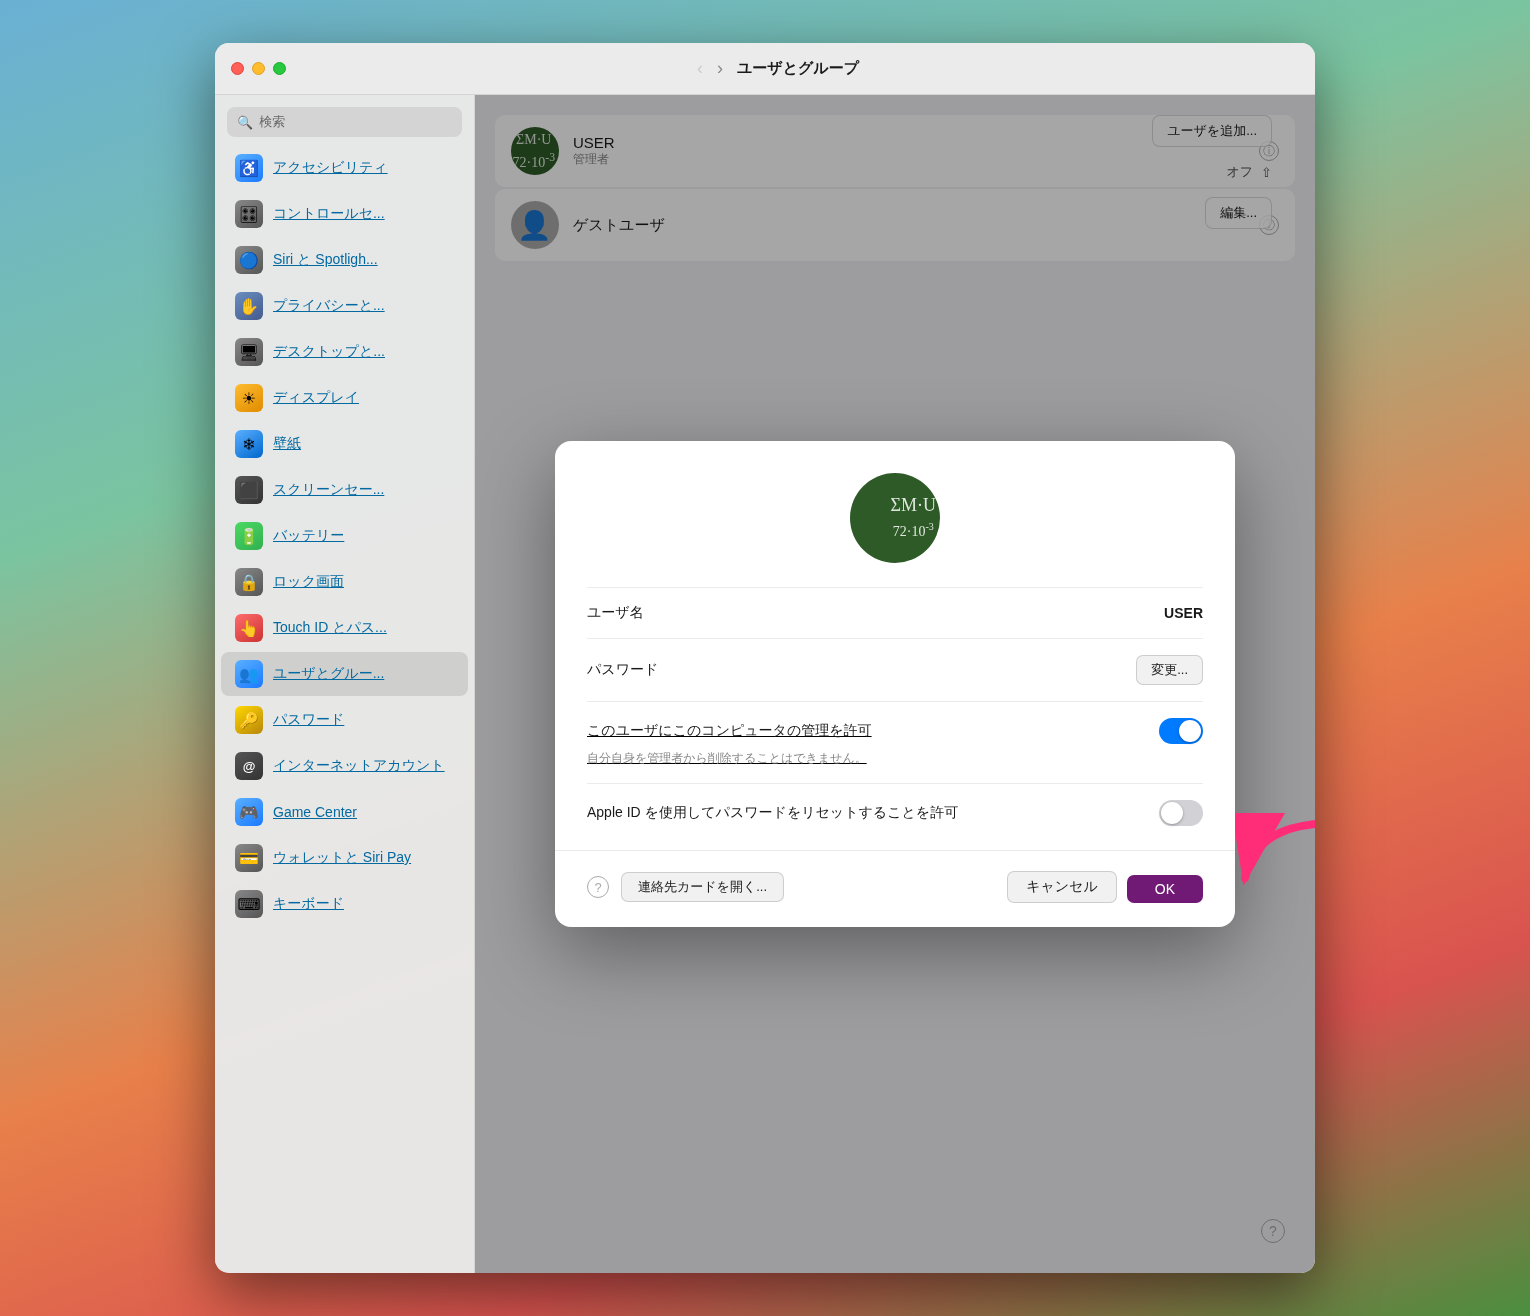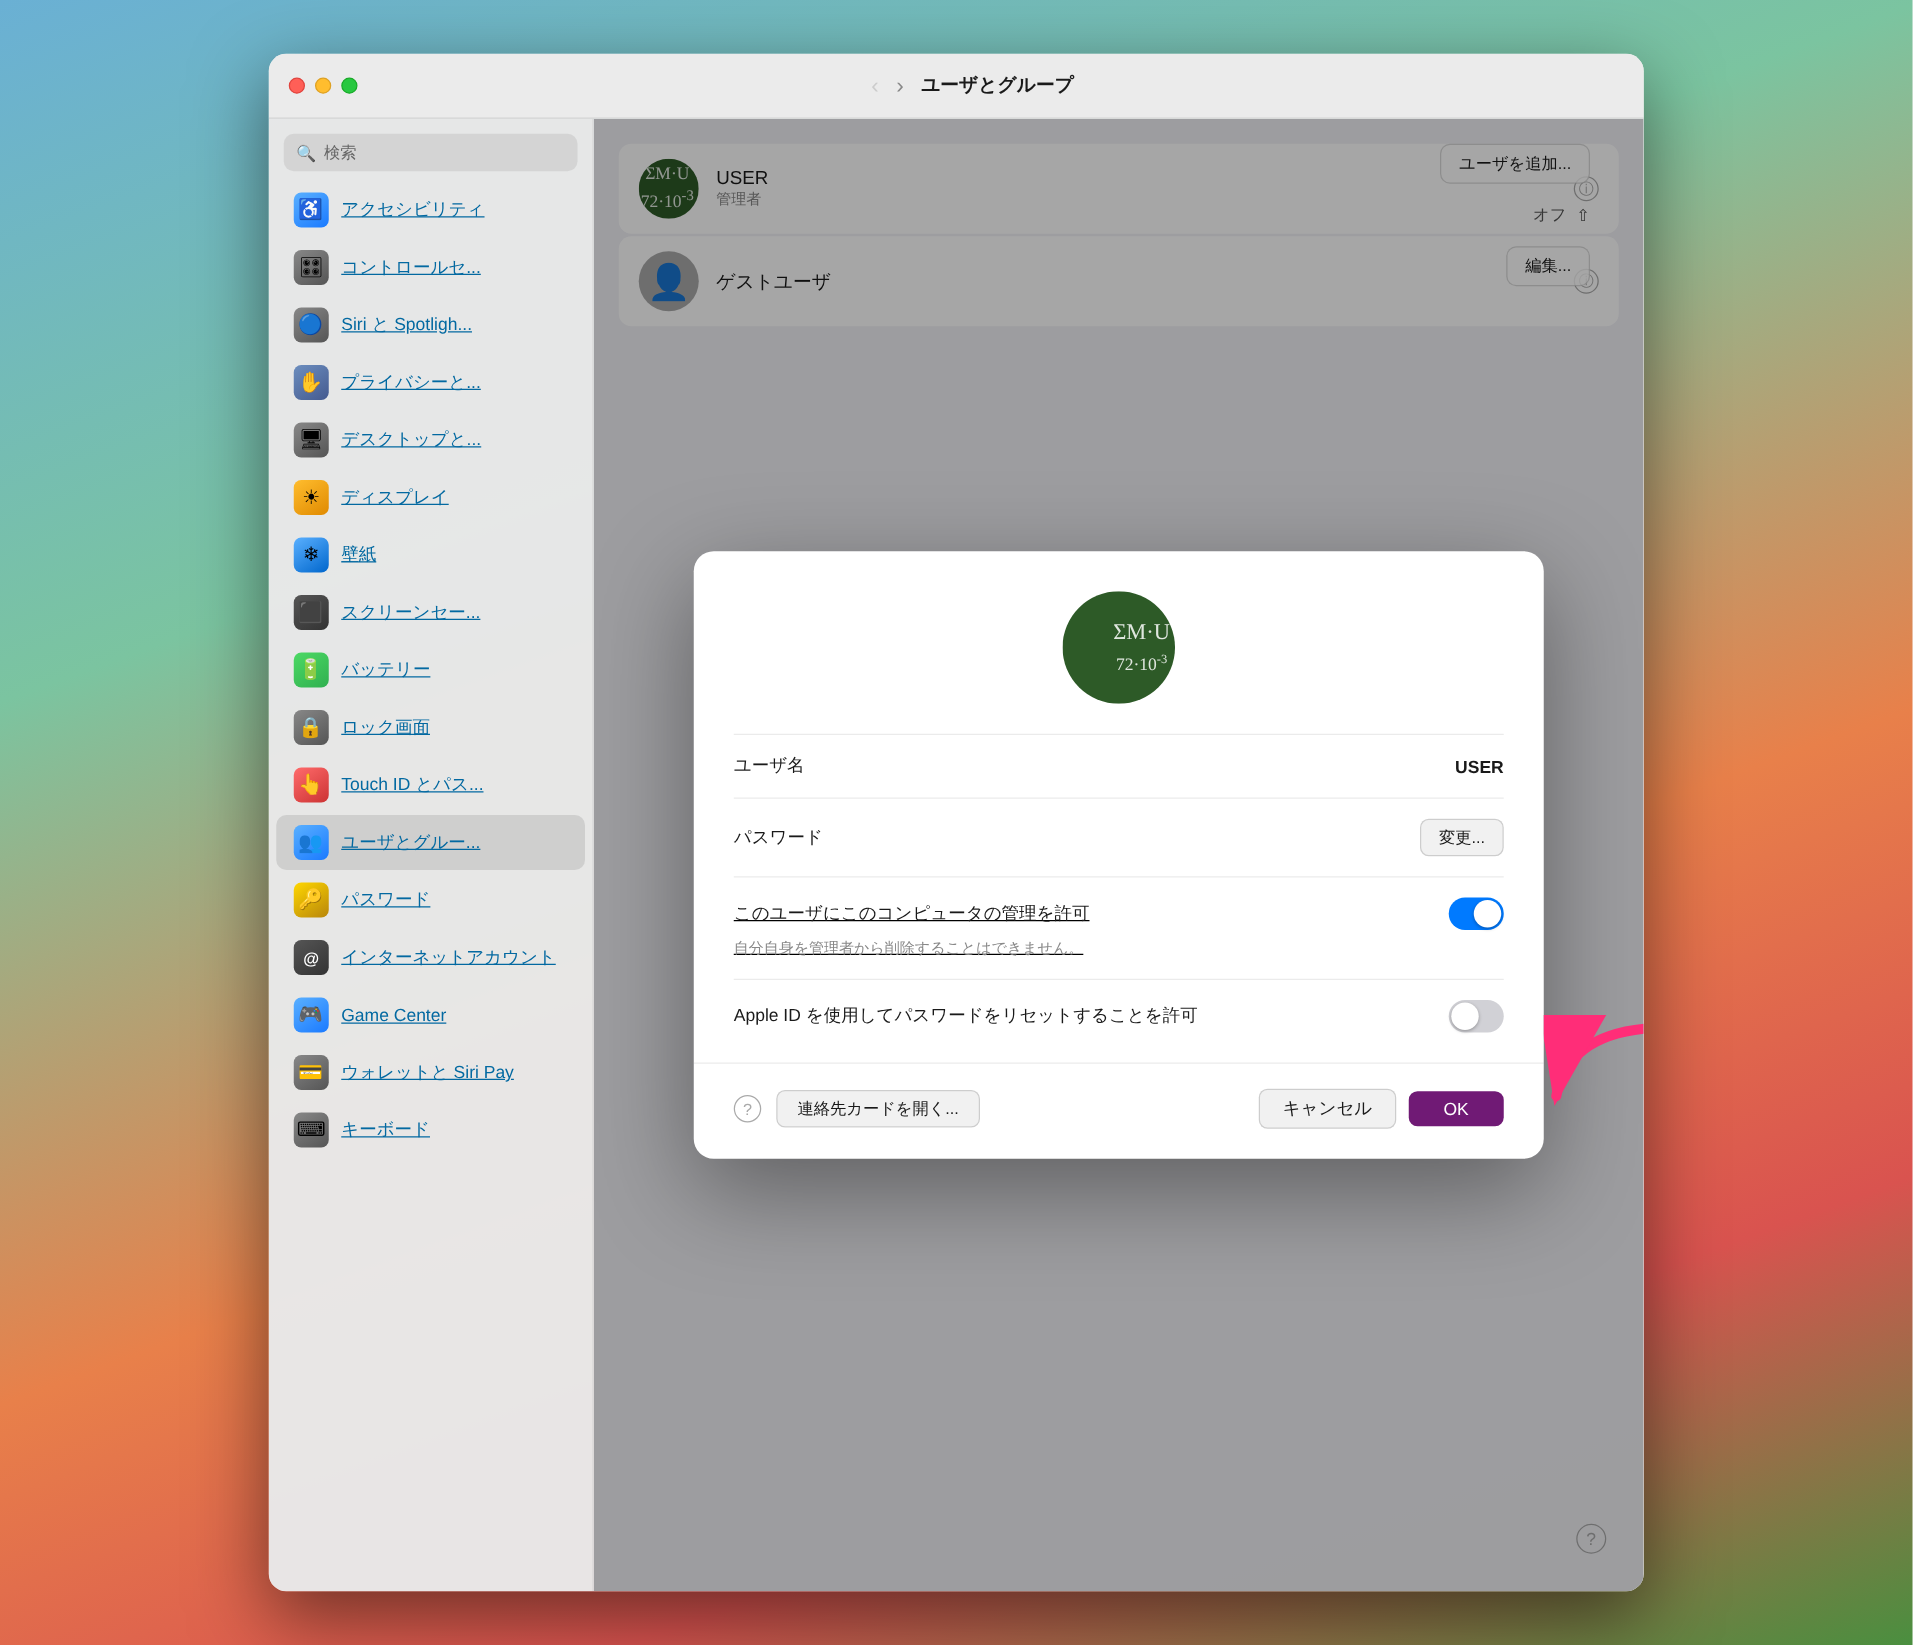--- a/index.html
+++ b/index.html
@@ -429,21 +429,21 @@
       border-radius: 7px;
       padding: 5px 16px;
       font-size: 13px;
       cursor: pointer;
       color: #1a1a1a;
     }
 
     .footer-right {
       display: flex;
       gap: 10px;
-      align-items: center;
+      align-items: flex-end;
     }
 
     .cancel-btn {
       background: rgba(240,240,240,0.9);
       border: 1px solid rgba(0,0,0,0.15);
       border-radius: 7px;
       padding: 6px 18px;
       font-size: 14px;
       cursor: pointer;
       color: #1a1a1a;

